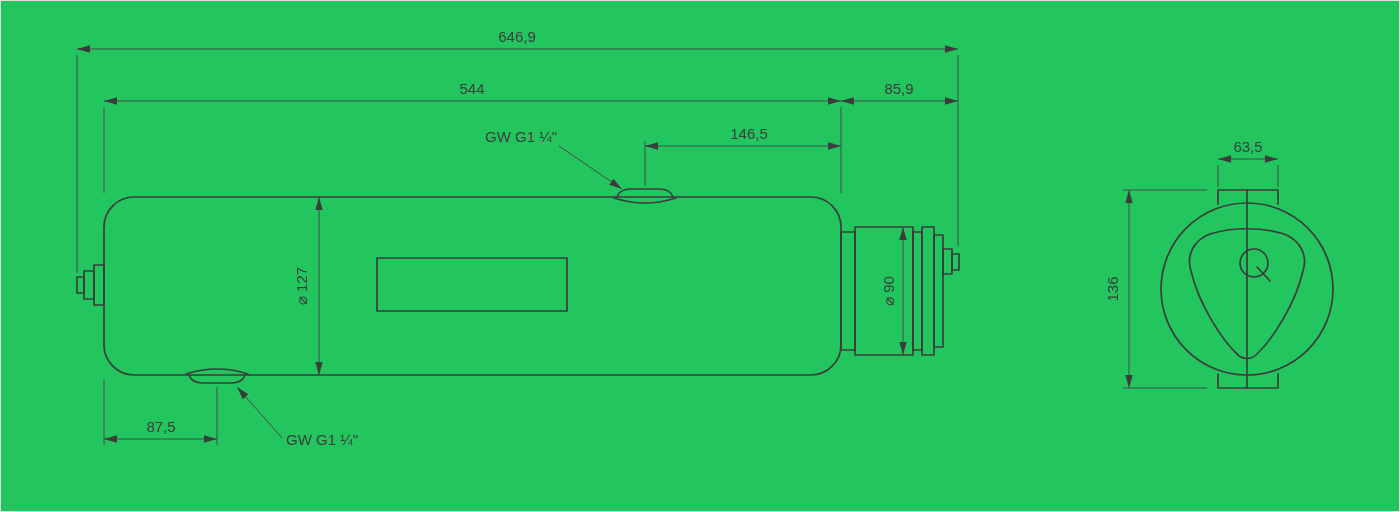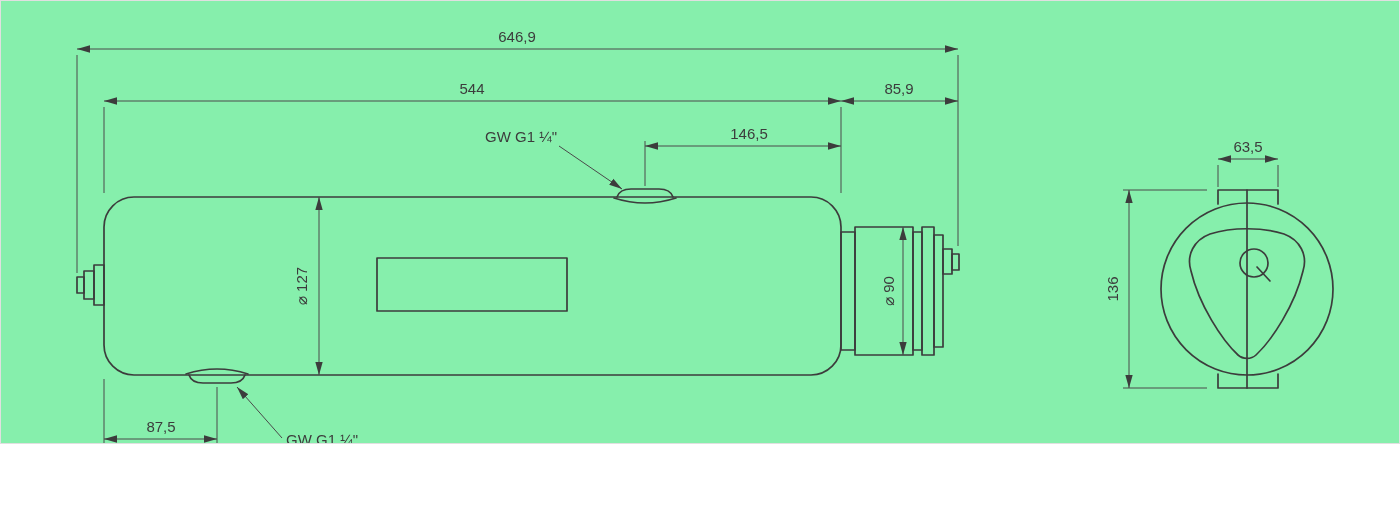--- a/index.html
+++ b/index.html
@@ -1,19 +1,19 @@
 <!DOCTYPE html>
 <html><head>
 <meta charset="utf-8">
 <style>
   html,body{margin:0;padding:0;background:#ffffff;}
   .canvas{
     position:relative;
-    width:1400px;height:444px;
-    background:#86efac;
+    width:1400px;height:512px;
+    background:#22c55e;
     border:1px solid #e0e0e0;
     box-sizing:border-box;
     font-family:"Liberation Sans","DejaVu Sans",sans-serif;
     overflow:hidden;
   }
   svg{display:block;}
   .obj{fill:none;stroke:#3c3c3c;stroke-width:1.7;stroke-linejoin:round;stroke-linecap:round;}
   .thin{fill:none;stroke:#4a4a4a;stroke-width:1;}
   .t{font-size:15px;fill:#3c3c3c;}
 </style>

